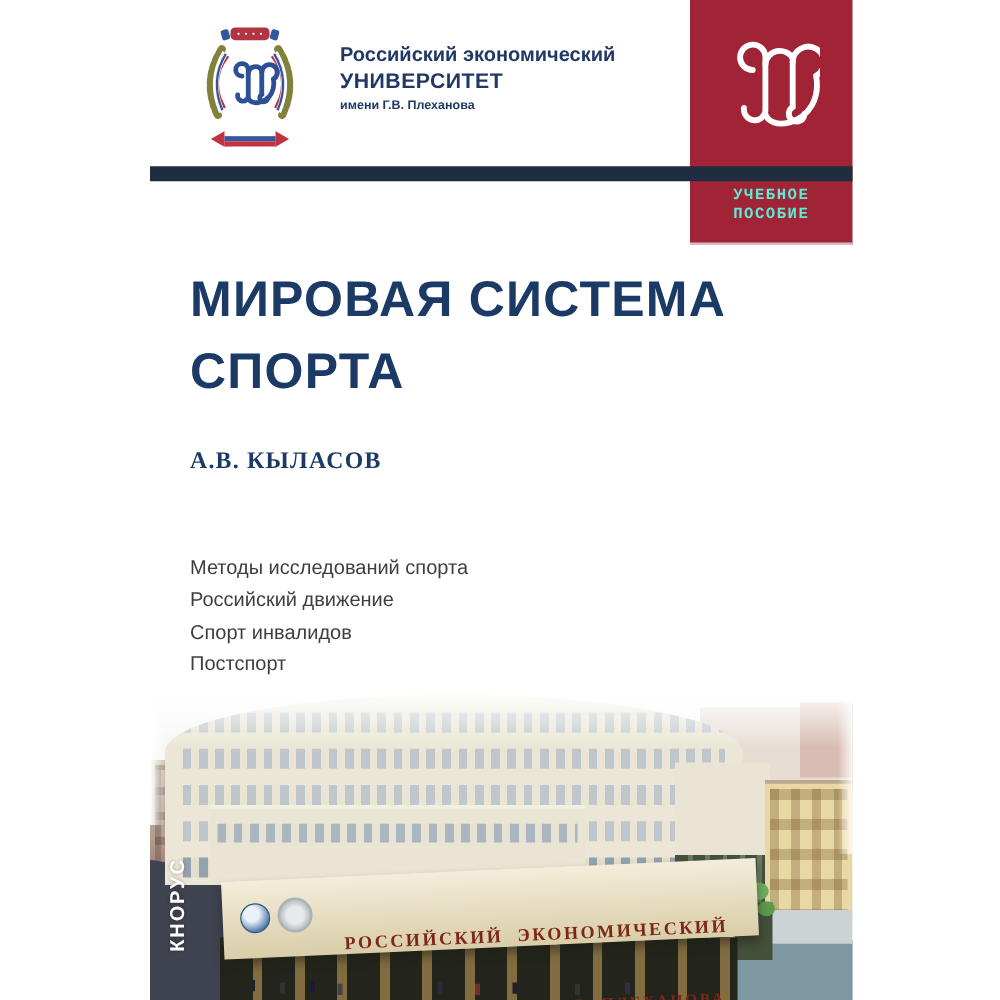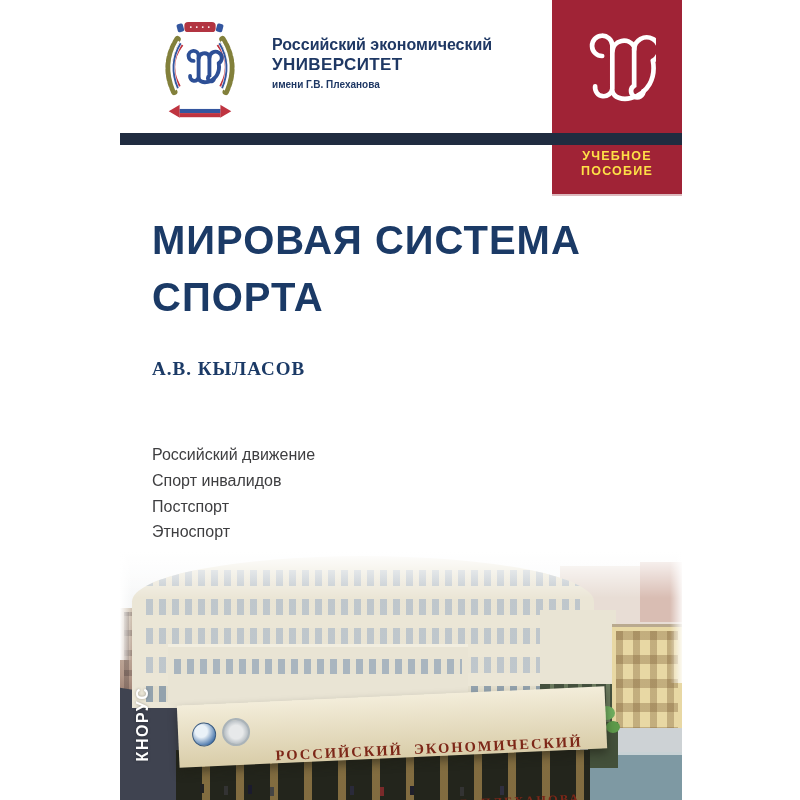--- a/index.html
+++ b/index.html
@@ -14,22 +14,22 @@
   .u1{font-size:16px;font-weight:bold;}
   .u2{font-size:17px;font-weight:bold;letter-spacing:.4px;margin-top:1px;}
   .u3{font-size:10px;font-weight:bold;margin-top:1px;}
   
   .band{left:0;top:133px;width:562px;height:12px;background:#202c40;z-index:5;}
   
   .red-panel{left:432px;top:0;width:130px;height:196px;background:#a02336;z-index:4;}
   .red-panel::after{content:"";position:absolute;left:0;bottom:0;width:100%;height:2px;background:#dcb9bd;}
   .monogram{position:absolute;left:26px;top:20px;width:78px;height:86px;}
   .badge{position:absolute;left:0;top:149px;width:100%;text-align:center;
-         font-family:Liberation Sans, sans-serif;font-weight:bold;font-size:12.5px;
-         color:#fde047;letter-spacing:1.2px;line-height:15px;}
+         font-family:Liberation Mono, monospace;font-weight:bold;font-size:12.5px;
+         color:#5eead4;letter-spacing:1.2px;line-height:15px;}
   
   .title{left:32px;top:212px;font-weight:bold;font-size:40px;line-height:57px;
          letter-spacing:1px;color:#1b3a66;}
   .author{left:32px;top:358px;font-family:"Liberation Serif", serif;font-weight:bold;
           font-size:19px;letter-spacing:1px;color:#1b3a66;}
   .topics{left:32px;top:446px;margin:0;padding:0;list-style:none;}
   .topics li{font-size:16px;line-height:17px;margin-bottom:8.8px;color:#3e3e40;}
   
   .photo{left:0;top:540px;width:562px;height:260px;overflow:hidden;
          background:linear-gradient(180deg,#fdfdfd 0%,#eef0f1 45%,#e3e5e6 100%);z-index:1;}
@@ -148,20 +148,21 @@
   <div class="abs band"></div>
 
   <div class="abs title">
     <div>МИРОВАЯ СИСТЕМА</div>
     <div>СПОРТА</div>
   </div>
 
   <div class="abs author">А.В. КЫЛАСОВ</div>
 
   <ul class="abs topics">
+    <li>Методы исследований спорта</li>
     <li>Российский движение</li>
     <li>Спорт инвалидов</li>
     <li>Постспорт</li>
     <li>Этноспорт</li>
   </ul>
 
   <div class="abs photo">
     <div class="abs p-far1"></div>
     <div class="abs p-far2"></div>
     <div class="abs p-left-bldg"></div>

